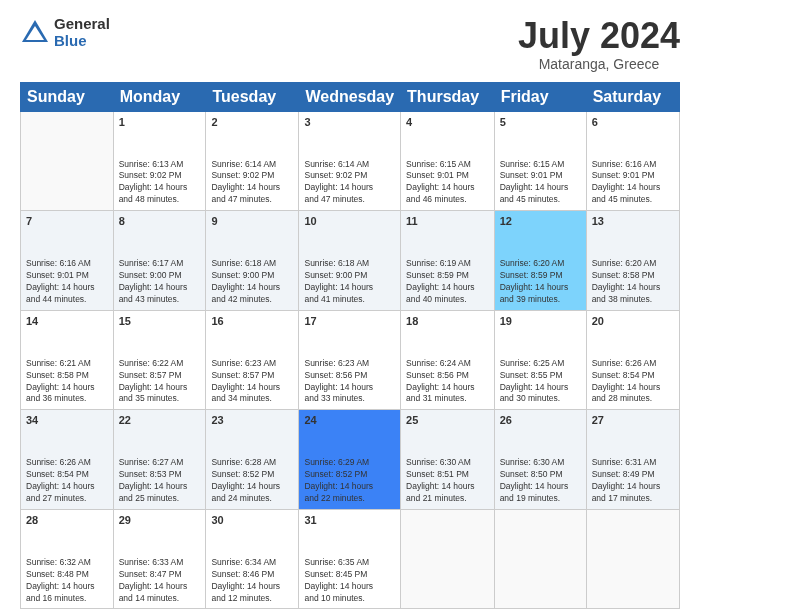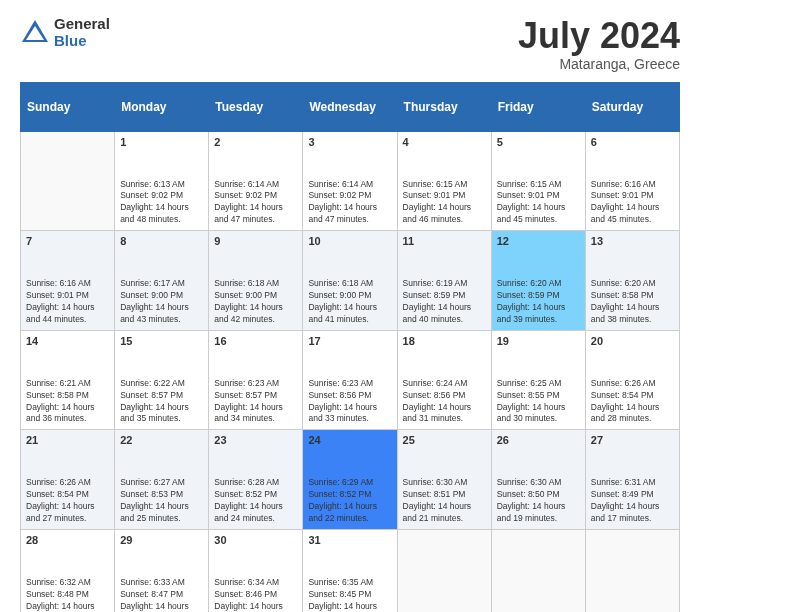--- a/index.html
+++ b/index.html
@@ -52,32 +52,33 @@
     }
     .month-title {
       font-size: 36px;
       font-weight: bold;
       color: #333;
       line-height: 1.1;
     }
     .location {
       font-size: 14px;
       color: #555;
+      text-align: center;
     }
     .calendar-table {
       width: 100%;
       border-collapse: collapse;
       flex: 1;
     }
     .calendar-table th {
       background-color: #2a6ab1;
       color: #fff;
-      font-size: 12px;
-      font-weight: bold;
-      padding: 17px 6px;
+      font-size: 16px;
+      font-weight: bold;
+      padding: 5px 6px;
       text-align: left;
       border: 1px solid #2a6ab1;
     }
     .calendar-table td {
       border: 1px solid #ccc;
       vertical-align: top;
       padding: 4px 5px;
       font-size: 9px;
       color: #333;
       width: calc(100% / 7);
@@ -216,21 +217,21 @@
             <span class="day-number">19</span>
             <div class="day-info">Sunrise: 6:25 AM<br>Sunset: 8:55 PM<br>Daylight: 14 hours<br>and 30 minutes.</div>
           </td>
           <td>
             <span class="day-number">20</span>
             <div class="day-info">Sunrise: 6:26 AM<br>Sunset: 8:54 PM<br>Daylight: 14 hours<br>and 28 minutes.</div>
           </td>
         </tr>
         <tr>
           <td style="background-color: rgb(240, 244, 248);">
-            <span class="day-number">21</span>
+            <span class="day-number">34</span>
             <div class="day-info">Sunrise: 6:26 AM<br>Sunset: 8:54 PM<br>Daylight: 14 hours<br>and 27 minutes.</div>
           </td>
           <td style="background-color: rgb(240, 244, 248);">
             <span class="day-number">22</span>
             <div class="day-info">Sunrise: 6:27 AM<br>Sunset: 8:53 PM<br>Daylight: 14 hours<br>and 25 minutes.</div>
           </td>
           <td style="background-color: rgb(240, 244, 248);">
             <span class="day-number">23</span>
             <div class="day-info">Sunrise: 6:28 AM<br>Sunset: 8:52 PM<br>Daylight: 14 hours<br>and 24 minutes.</div>
           </td>

